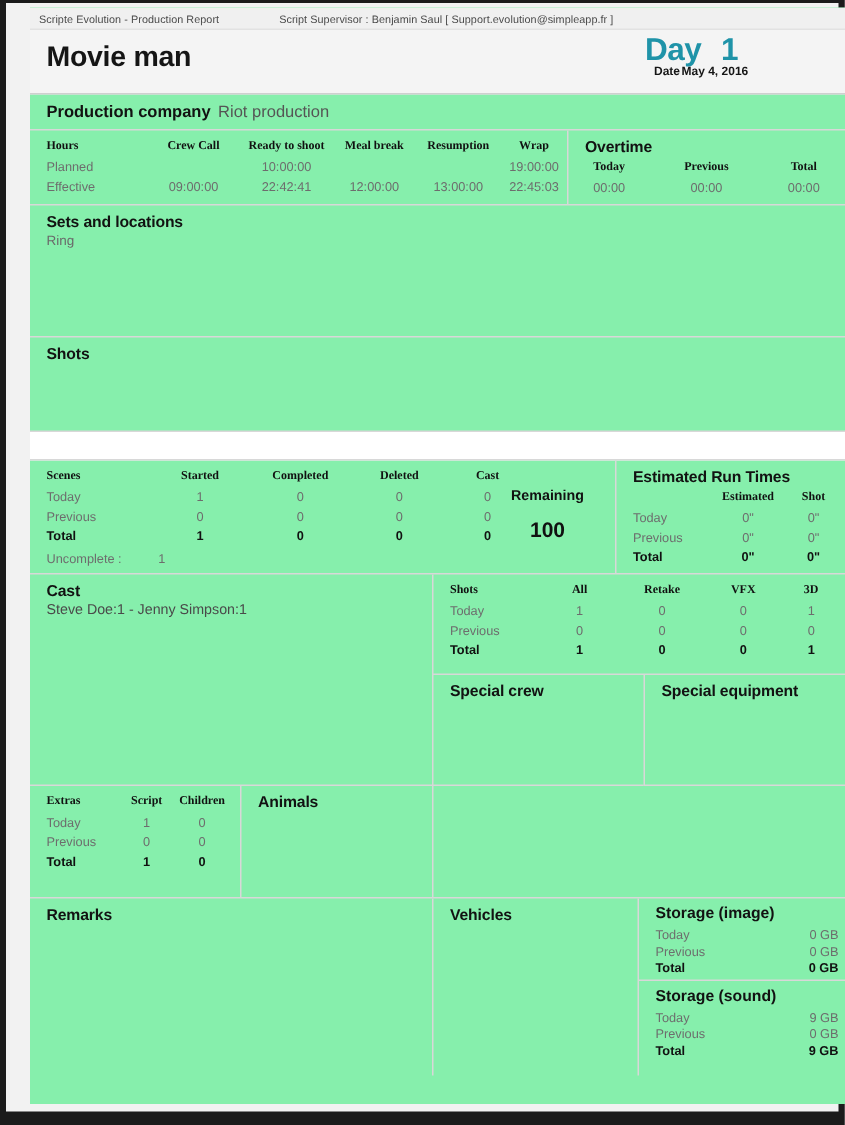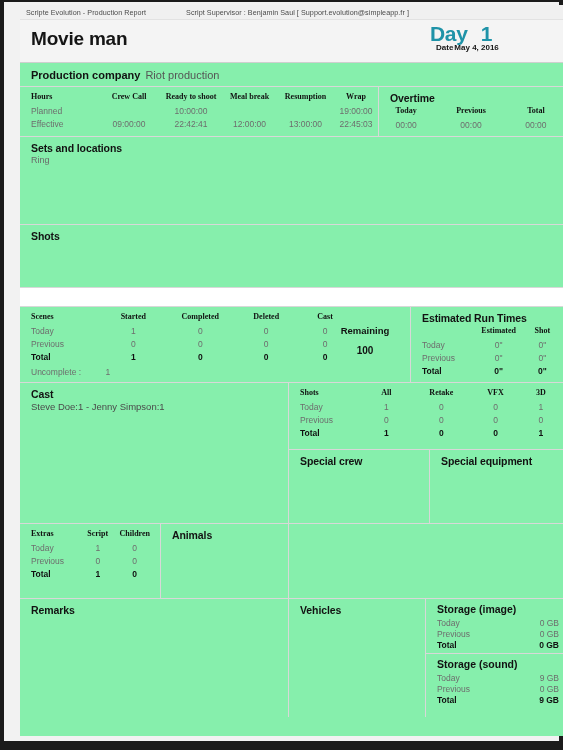--- a/index.html
+++ b/index.html
@@ -181,21 +181,21 @@
   .scenes-cell { width: 390px; }
   .ert-cell { flex: 1; }
 
   .remaining-box {
     position: absolute;
     right: 10px; top: 18px;
     text-align: center;
     width: 70px;
   }
   .remaining-box .rl { font-size: 9.5px; font-weight: bold; color: #111; }
-  .remaining-box .rv { font-size: 10px; font-weight: bold; color: #111; margin-top: 9px; text-align: center; }
+  .remaining-box .rv { font-size: 14px; font-weight: bold; color: #111; margin-top: 9px; text-align: center; }
 
   .uncomplete {
     font-size: 8.5px; color: #6d6d6d; margin-top: 4px;
   }
   .uncomplete b { margin-left: 22px; color: #6d6d6d; font-weight: normal; }
 
   .cast-cell { width: 268px; }
   .cast-names { font-size: 9.5px; color: #4a4a4a; margin-top: 1px; }
 
   .shots-tbl-cell { flex: 1; }

